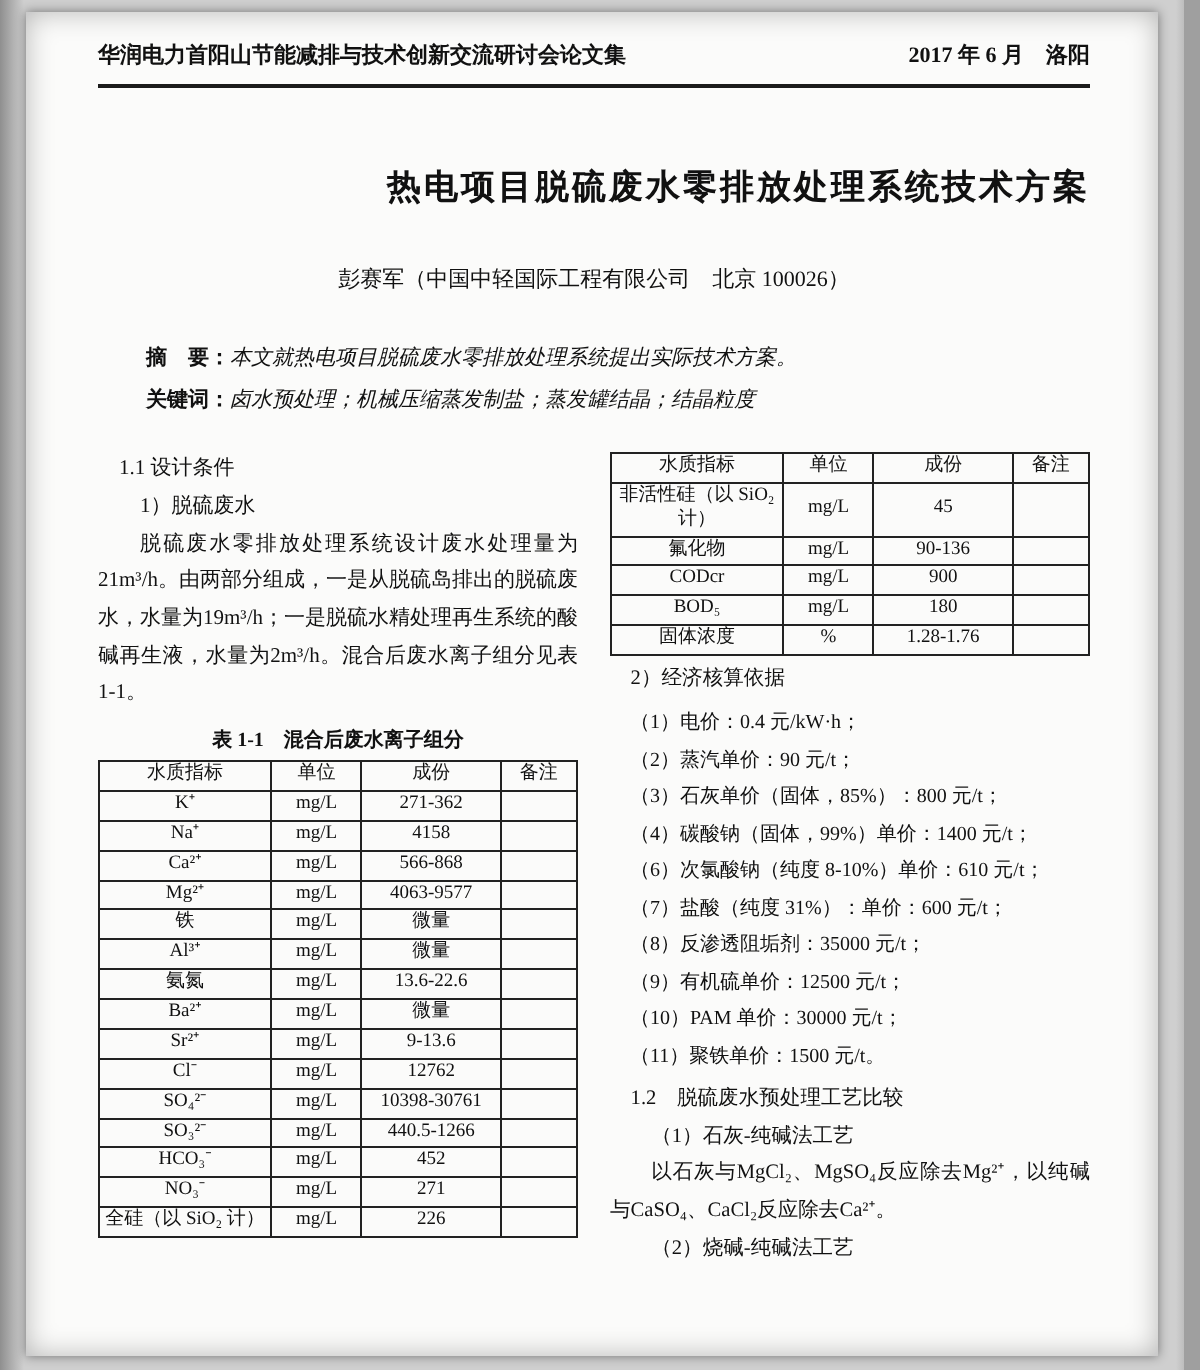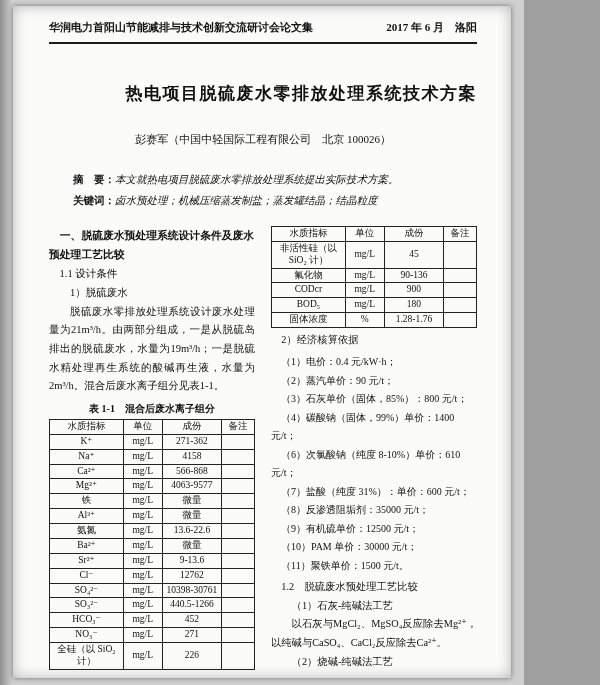--- a/index.html
+++ b/index.html
@@ -3,22 +3,22 @@
 <meta charset="utf-8">
 <style>
   * { box-sizing: border-box; }
   html,body { margin:0; padding:0; }
   body {
     width:600px; height:685px; overflow:hidden;
     background:#9f9f9f;
     font-family:"Liberation Serif","DejaVu Serif",serif;
     color:#111;
   }
-  .sheet { position:relative; width:524px; height:685px;
-    background:linear-gradient(90deg,#8f8f8f 0,#cfcfcf 12px,#cfcfcf 588px,#9a9a9a 600px); }
+  .sheet { position:relative; width:592px; height:685px;
+    background:linear-gradient(90deg,#8f8f8f 0,#cfcfcf 12px,#cfcfcf 588px,#9a9a9a 600px);font-family:Liberation Serif, serif; }
   .paper {
     position:absolute; top:6px; left:13px; right:13px; bottom:7px;
     background:#fbfbfa;
     box-shadow:inset 0 0 14px rgba(0,0,0,.28), 0 0 5px rgba(0,0,0,.45);
     overflow:hidden;
   }
   .content { position:absolute; top:14px; left:36px; right:34px; bottom:0; }
 
   .hdr { display:flex; justify-content:space-between; align-items:flex-end;
     font-weight:bold; font-size:11px; padding-bottom:7px;
@@ -74,21 +74,20 @@
         <span class="lbl">摘　要：</span><span class="it">本文就热电项目脱硫废水零排放处理系统提出实际技术方案。</span>
       </div>
 
       <div class="absline" style="margin-top:1px">
         <span class="lbl">关键词：</span><span class="it">卤水预处理；机械压缩蒸发制盐；蒸发罐结晶；结晶粒度</span>
       </div>
 
       <div class="cols">
 
         <div class="col">
-          <div class="h2">一、脱硫废水预处理系统设计条件及废水预处理工艺比较</div>
           <div class="s1">1.1 设计条件</div>
           <div class="s2">1）脱硫废水</div>
           <div class="para">脱硫废水零排放处理系统设计废水处理量为21m³/h。由两部分组成，一是从脱硫岛排出的脱硫废水，水量为19m³/h；一是脱硫水精处理再生系统的酸碱再生液，水量为2m³/h。混合后废水离子组分见表1-1。</div>
           <div class="tcap">表 1-1　混合后废水离子组分</div>
           <table>
             <colgroup>
                 <col class="c1">
                 <col class="c2">
                 <col class="c3">
                 <col class="c4">

